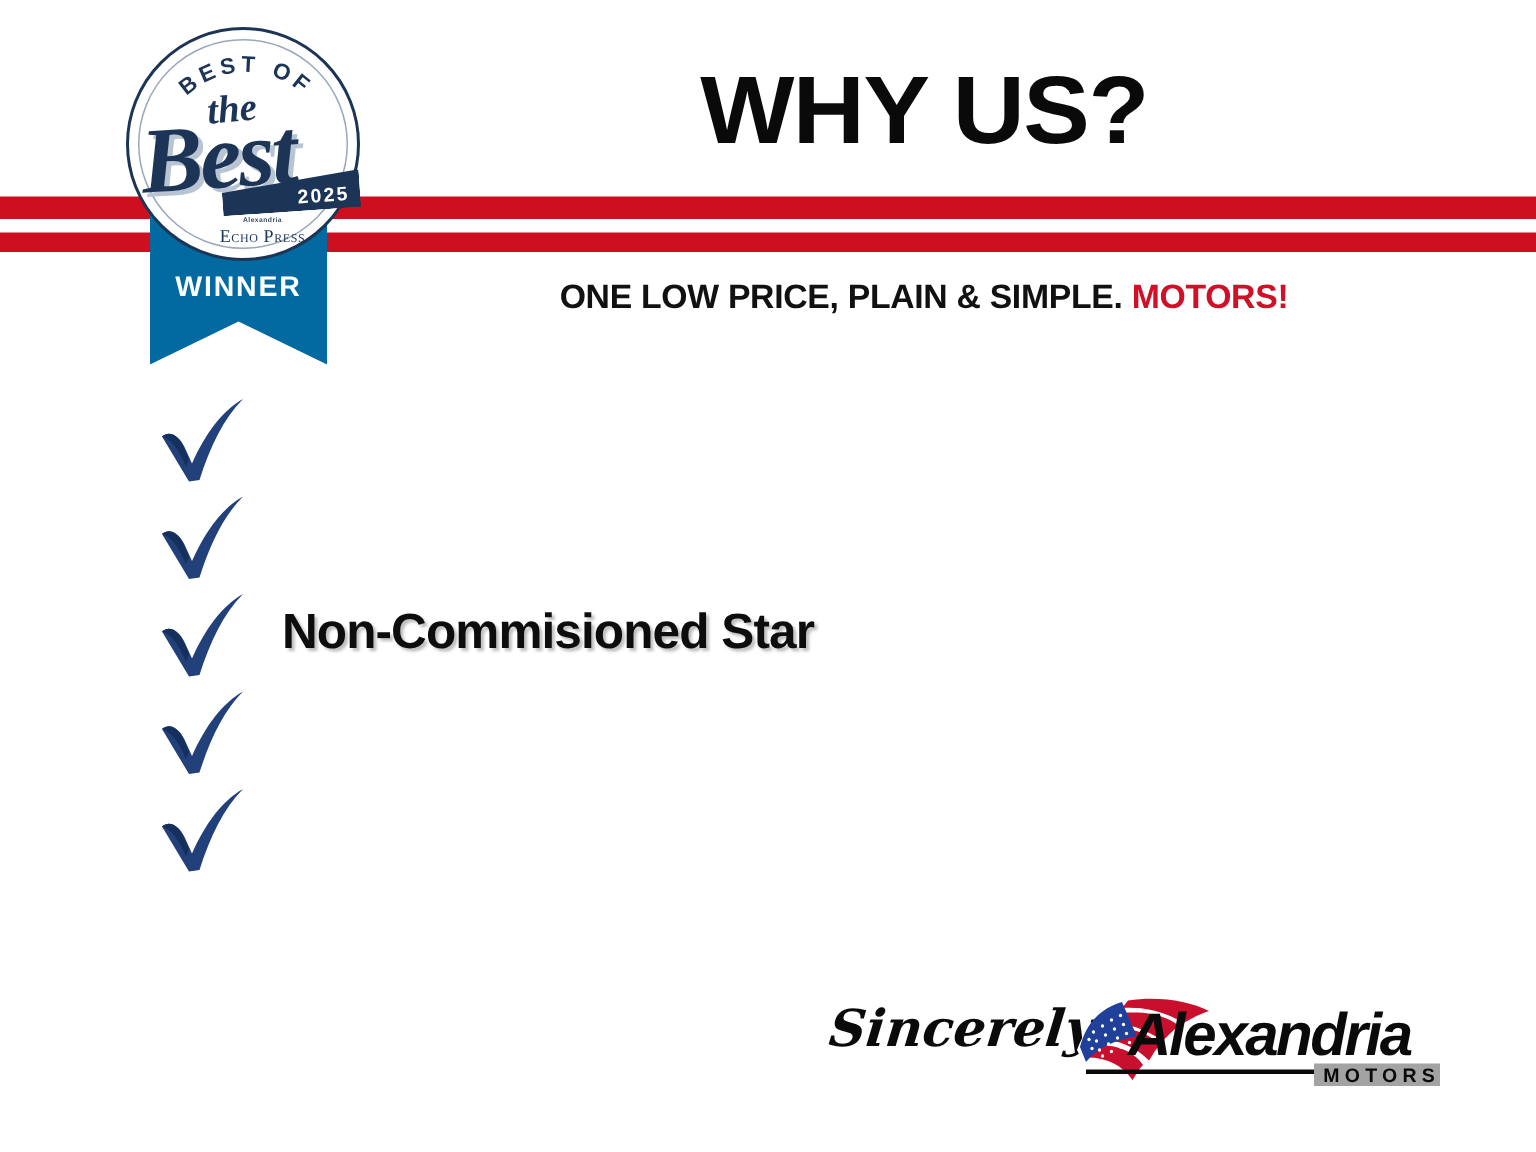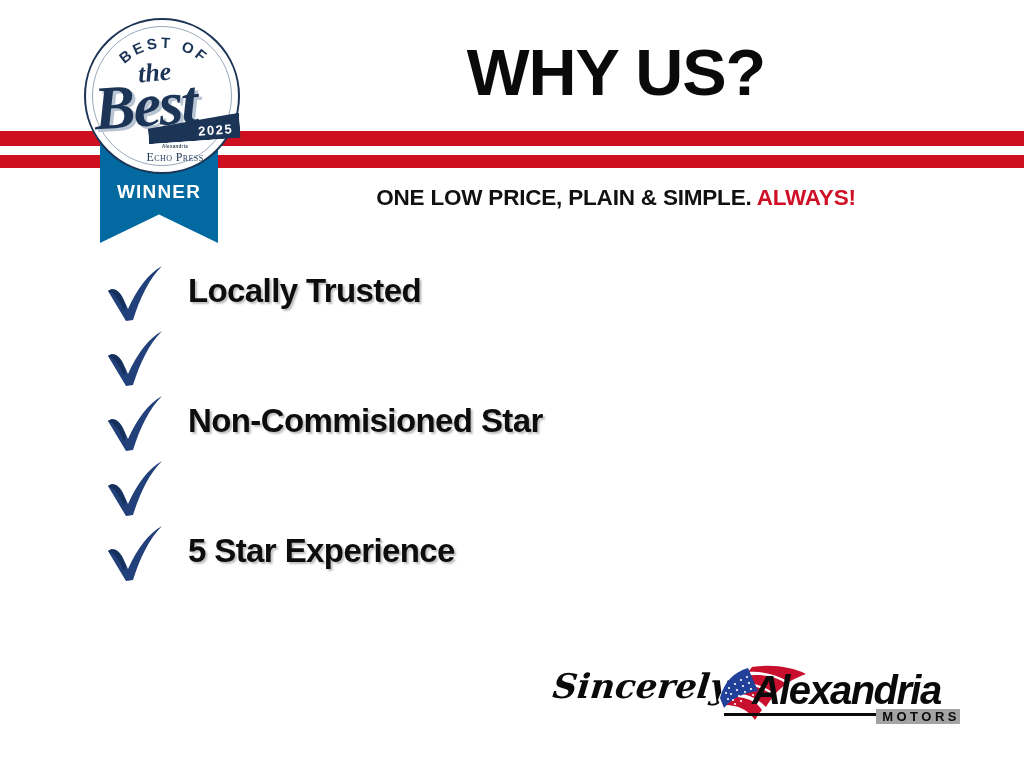--- a/index.html
+++ b/index.html
@@ -291,21 +291,21 @@
 
 <div class="stripe-band">
   <div class="stripe stripe-top"></div>
   <div class="stripe stripe-bottom"></div>
 </div>
 
 <div class="page-title">WHY US?</div>
 
 <div class="subtitle">
   <span>ONE LOW PRICE, PLAIN &amp; SIMPLE.</span>
-  <span class="accent">ALWAYS!</span>
+  <span class="accent">MOTORS!</span>
 </div>
 
 <div class="badge">
 
   <div class="badge-ribbon">
     <div class="badge-ribbon-text">WINNER</div>
   </div>
 
   <div class="badge-disc">
     <div class="badge-disc-inner"></div>
@@ -331,21 +331,20 @@
   </div>
 </div>
 
 <div class="benefits">
 
   <div class="benefit-row">
     <svg class="benefit-check" viewBox="0 0 62 58">
       <path d="M 4,26 C 9,22 15,25 19,33 L 24,44 C 33,24 44,9 58,1 C 45,14 36,33 29,55 L 22,56 Z" fill="#22407a"></path>
       <path d="M 4,26 C 9,22 14,25 18,32 L 22,41 L 20,46 C 15,34 10,28 4,26 Z" fill="#16305e"></path>
     </svg>
-    <div class="benefit-label">Locally Trusted</div>
   </div>
 
 
   <div class="benefit-row">
     <svg class="benefit-check" viewBox="0 0 62 58">
       <path d="M 4,26 C 9,22 15,25 19,33 L 24,44 C 33,24 44,9 58,1 C 45,14 36,33 29,55 L 22,56 Z" fill="#22407a"></path>
       <path d="M 4,26 C 9,22 14,25 18,32 L 22,41 L 20,46 C 15,34 10,28 4,26 Z" fill="#16305e"></path>
     </svg>
   </div>
 
@@ -362,21 +361,20 @@
       <path d="M 4,26 C 9,22 15,25 19,33 L 24,44 C 33,24 44,9 58,1 C 45,14 36,33 29,55 L 22,56 Z" fill="#22407a"></path>
       <path d="M 4,26 C 9,22 14,25 18,32 L 22,41 L 20,46 C 15,34 10,28 4,26 Z" fill="#16305e"></path>
     </svg>
   </div>
 
   <div class="benefit-row">
     <svg class="benefit-check" viewBox="0 0 62 58">
       <path d="M 4,26 C 9,22 15,25 19,33 L 24,44 C 33,24 44,9 58,1 C 45,14 36,33 29,55 L 22,56 Z" fill="#22407a"></path>
       <path d="M 4,26 C 9,22 14,25 18,32 L 22,41 L 20,46 C 15,34 10,28 4,26 Z" fill="#16305e"></path>
     </svg>
-    <div class="benefit-label">5 Star Experience</div>
   </div>
 
 </div>
 
 <div class="sincerely">Sincerely,</div>
 
 <div class="dealer-logo">
   <svg class="dealer-flag" viewBox="0 0 96 62">
     <path d="M 6,40 C 14,18 30,6 52,4 C 74,3 88,8 94,14 C 80,20 66,30 58,44 C 44,40 26,44 14,56 Z" fill="#ffffff"></path>
     <g fill="#c8102e">

